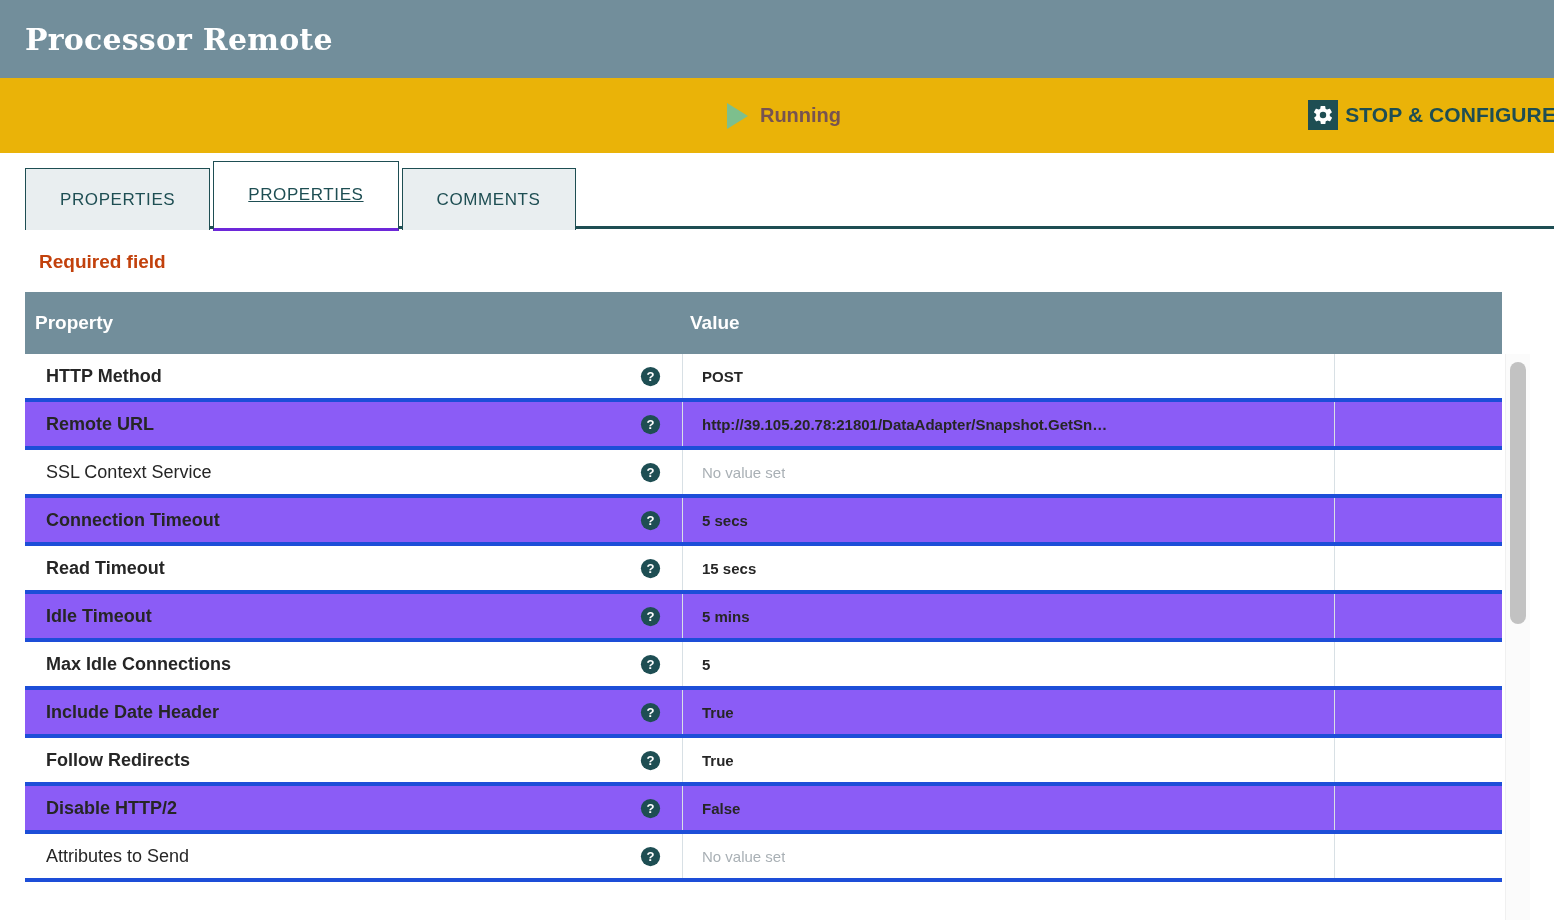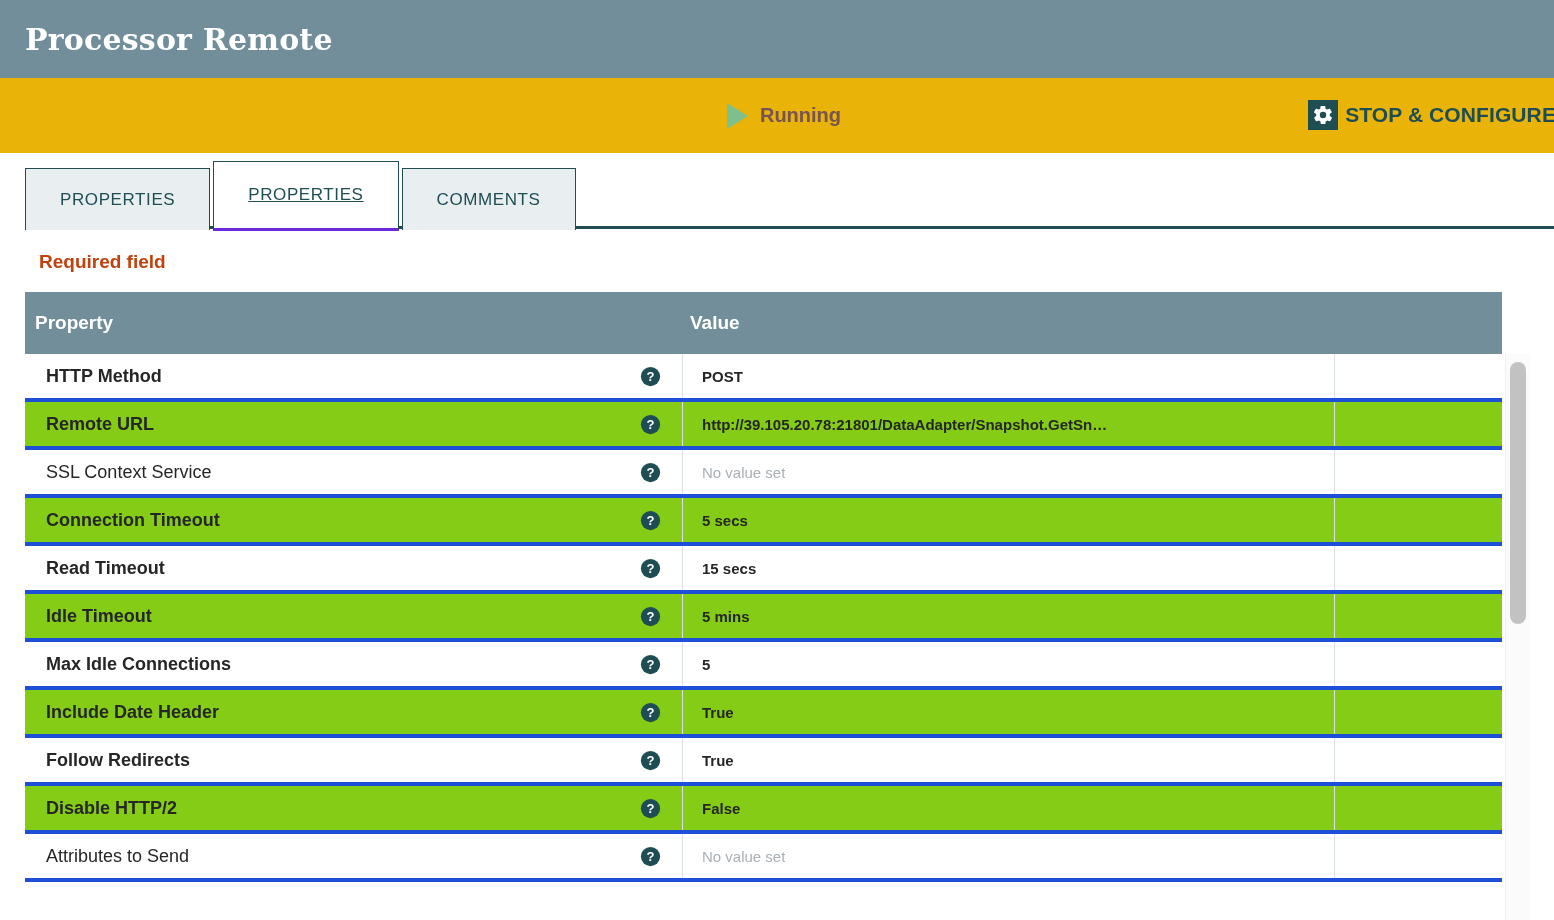--- a/index.html
+++ b/index.html
@@ -160,21 +160,21 @@
   .table-body {
     width: 1477px;
   }
   .row {
     display: flex;
     height: 48px;
     align-items: stretch;
     border-bottom: 4px solid #1d4ed8;
     background: #ffffff;
   }
-  .row.alt { background: #84cc16; }
+  .row.alt { background: #8b5cf6; }
   .cell-prop {
     width: 658px;
     display: flex;
     align-items: center;
     justify-content: space-between;
     padding: 0 21px 0 21px;
     border-right: 1px solid #d8e0e5;
   }
   .prop-name {
     font-size: 18px;

